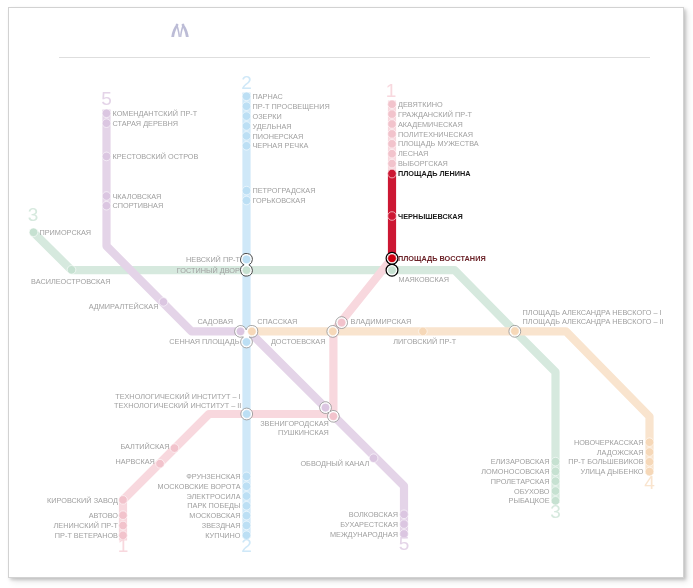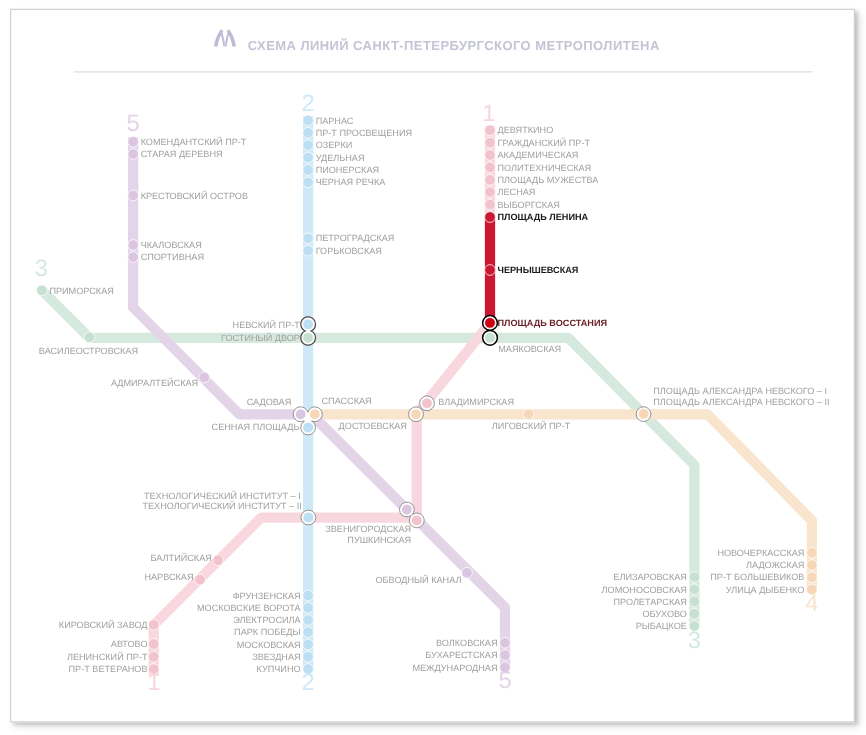--- a/index.html
+++ b/index.html
@@ -17,21 +17,20 @@
 .lbl{font-size:7.3px;fill:#a0a0a0;}
 .lbl.hl{font-weight:bold;}
 .lbl.route{fill:#1a1a1a;}
 .lbl.dest{fill:#6b2228;}
 .num{font-size:19px;text-anchor:middle;}
 </style>
 </head>
 <body>
 
 <div id="card">
-  <div id="title">СХЕМА ЛИНИЙ САНКТ-ПЕТЕРБУРГСКОГО МЕТРОПОЛИТЕНА</div>
   <div id="rule"></div>
 </div>
 
 <svg id="logo" viewBox="0 0 240 200">
   <g fill="#bcbcd6">
     <path d="M 84 18 C 50 54 22 116 16 180 L 50 180 C 58 122 84 62 104 34 Z"></path>
     <path d="M 84 18 C 98 48 112 104 118 148 L 118 180 L 104 180 C 98 122 80 54 68 28 Z"></path>
     <path d="M 156 18 C 190 54 218 116 224 180 L 190 180 C 182 122 156 62 136 34 Z"></path>
     <path d="M 156 18 C 142 48 128 104 122 148 L 122 180 L 136 180 C 142 122 160 54 172 28 Z"></path>
   </g>

